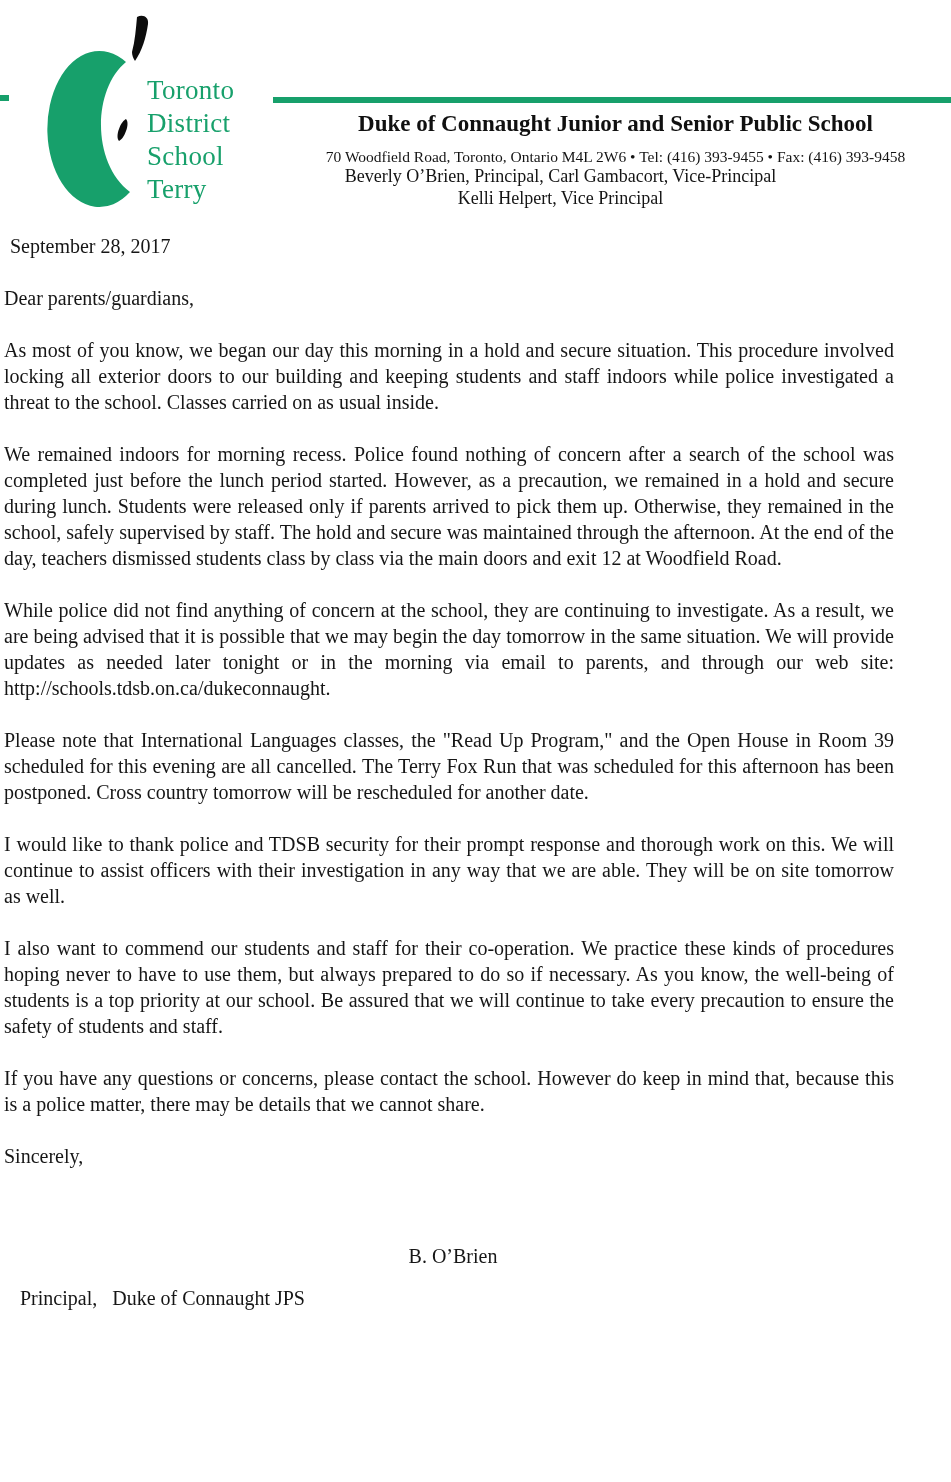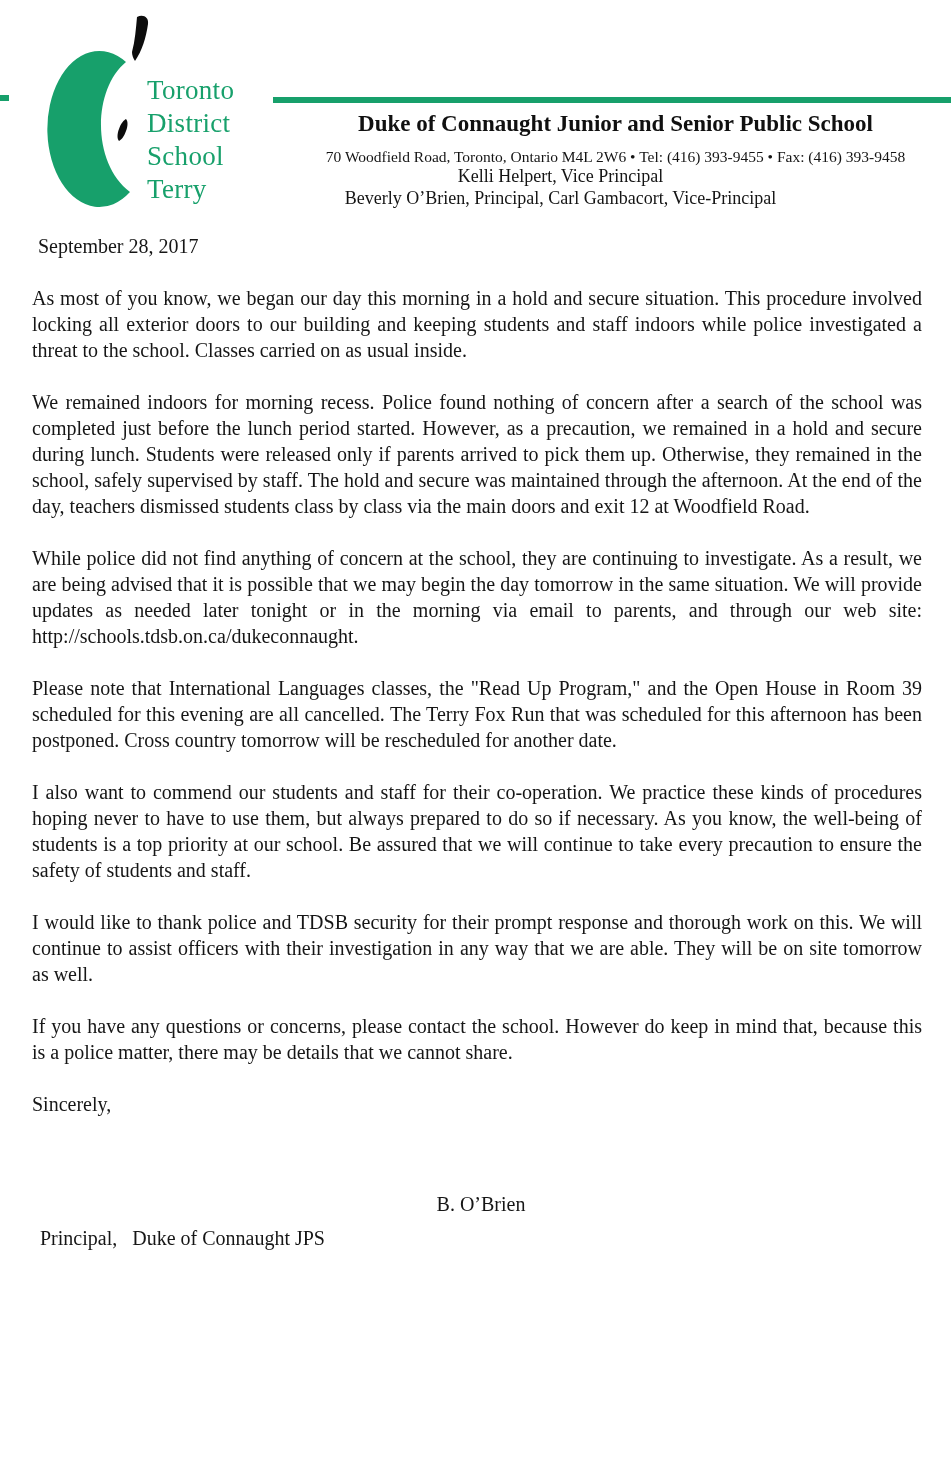--- a/index.html
+++ b/index.html
@@ -22,26 +22,26 @@
   }
   .edge-dash { position:absolute; left:0; top:95px; width:9px; height:6px; background:#17a06b; }
   .green-rule { position:absolute; left:273px; top:97px; width:678px; height:6px; background:#17a06b; }
 
   .school-block { position:absolute; left:280px; top:109px; width:671px; text-align:center; }
   .school-name { margin:0; font-size:23px; line-height:30px; font-weight:bold; color:#101010; }
   .school-address { font-size:15.5px; line-height:19px; margin-top:8px; color:#141414; }
   .school-admin { font-size:18px; line-height:21.5px; margin-right:110px; color:#141414; }
 
   
-  main { position:absolute; left:32px; top:233px; width:890px; font-size:20px; line-height:26px; }
+  main { position:absolute; left:4px; top:233px; width:890px; font-size:20px; line-height:26px; }
   main p { margin:0 0 26px 0; }
   p.just { text-align:justify; text-align-last:left; }
   .date { padding-left:6px; }
   .sig-name { margin:74px 0 0 8px;text-align:center; }
-  .sig-title { margin:8px; white-space:pre-wrap; }
+  .sig-title { margin:16px; white-space:pre-wrap; }
 </style>
 </head>
 <body>
 
 <div class="page">
 
   <header>
 
     <svg class="logo-svg" viewBox="0 0 120 195" xmlns="http://www.w3.org/2000/svg">
       <path d="M 88,48 A 52,78 0 1 0 92,178 C 54,150 54,76 88,48 Z" fill="#17a06b"></path>
@@ -55,34 +55,35 @@
       <div>School</div>
       <div>Terry</div>
     </div>
 
     <div class="edge-dash"></div>
     <div class="green-rule"></div>
 
     <div class="school-block">
       <h1 class="school-name">Duke of Connaught Junior and Senior Public School</h1>
       <div class="school-address">70 Woodfield Road, Toronto, Ontario M4L 2W6  • Tel: (416) 393-9455 • Fax: (416) 393-9458</div>
+      <div class="school-admin">Beverly O’Brien, Principal, Carl Gambacort, Vice-Principal</div>
       <div class="school-admin">Kelli Helpert, Vice Principal</div>
-      <div class="school-admin">Beverly O’Brien, Principal, Carl Gambacort, Vice-Principal</div>
     </div>
   </header>
 
   <main>
     <p class="date">September 28, 2017</p>
+    <p>Dear parents/guardians,</p>
 
     <p class="just">As most of you know, we began our day this morning in a hold and secure situation. This procedure involved locking all exterior doors to our building and keeping students and staff indoors while police investigated a threat to the school. Classes carried on as usual inside.</p>
     <p class="just">We remained indoors for morning recess. Police found nothing of concern after a search of the school was completed just before the lunch period started. However, as a precaution, we remained in a hold and secure during lunch. Students were released only if parents arrived to pick them up. Otherwise, they remained in the school, safely supervised by staff. The hold and secure was maintained through the afternoon. At the end of the day, teachers dismissed students class by class via the main doors and exit 12 at Woodfield Road.</p>
     <p class="just">While police did not find anything of concern at the school, they are continuing to investigate. As a result, we are being advised that it is possible that we may begin the day tomorrow in the same situation.  We will provide updates as needed later tonight or in the morning via email to parents, and through our web site: http://schools.tdsb.on.ca/dukeconnaught.</p>
     <p class="just">Please note that International Languages classes, the "Read Up Program," and the Open House in Room 39 scheduled for this evening are all cancelled. The Terry Fox Run that was scheduled for this afternoon has been postponed.  Cross country tomorrow will be rescheduled for another date.</p>
+    <p class="just">I would like to thank police and TDSB security for their prompt response and thorough work on this. We will continue to assist officers with their investigation in any way that we are able. They will be on site tomorrow as well.</p>
     <p class="just">I also want to commend our students and staff for their co-operation. We practice these kinds of procedures hoping never to have to use them, but always prepared to do so if necessary. As you know, the well-being of students is a top priority at our school. Be assured that we will continue to take every precaution to ensure the safety of students and staff.</p>
-    <p class="just">I would like to thank police and TDSB security for their prompt response and thorough work on this. We will continue to assist officers with their investigation in any way that we are able. They will be on site tomorrow as well.</p>
     <p class="just">If you have any questions or concerns, please contact the school.  However do keep in mind that, because this is a police matter, there may be details that we cannot share.</p>
 
     <p>Sincerely,</p>
     <p class="sig-name">B. O’Brien</p>
     <p class="sig-title">Principal,   Duke of Connaught JPS</p>
   </main>
 
 </div>
 
 </body></html>

